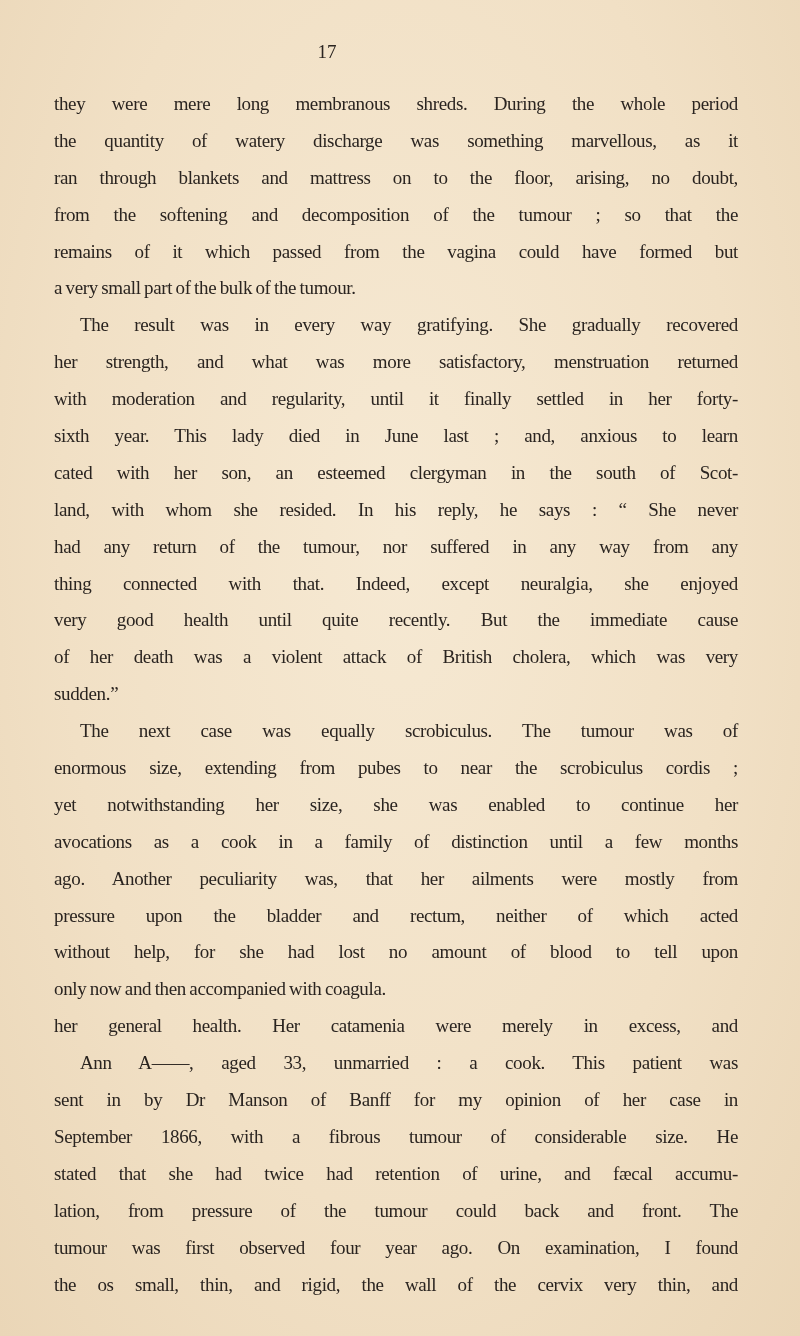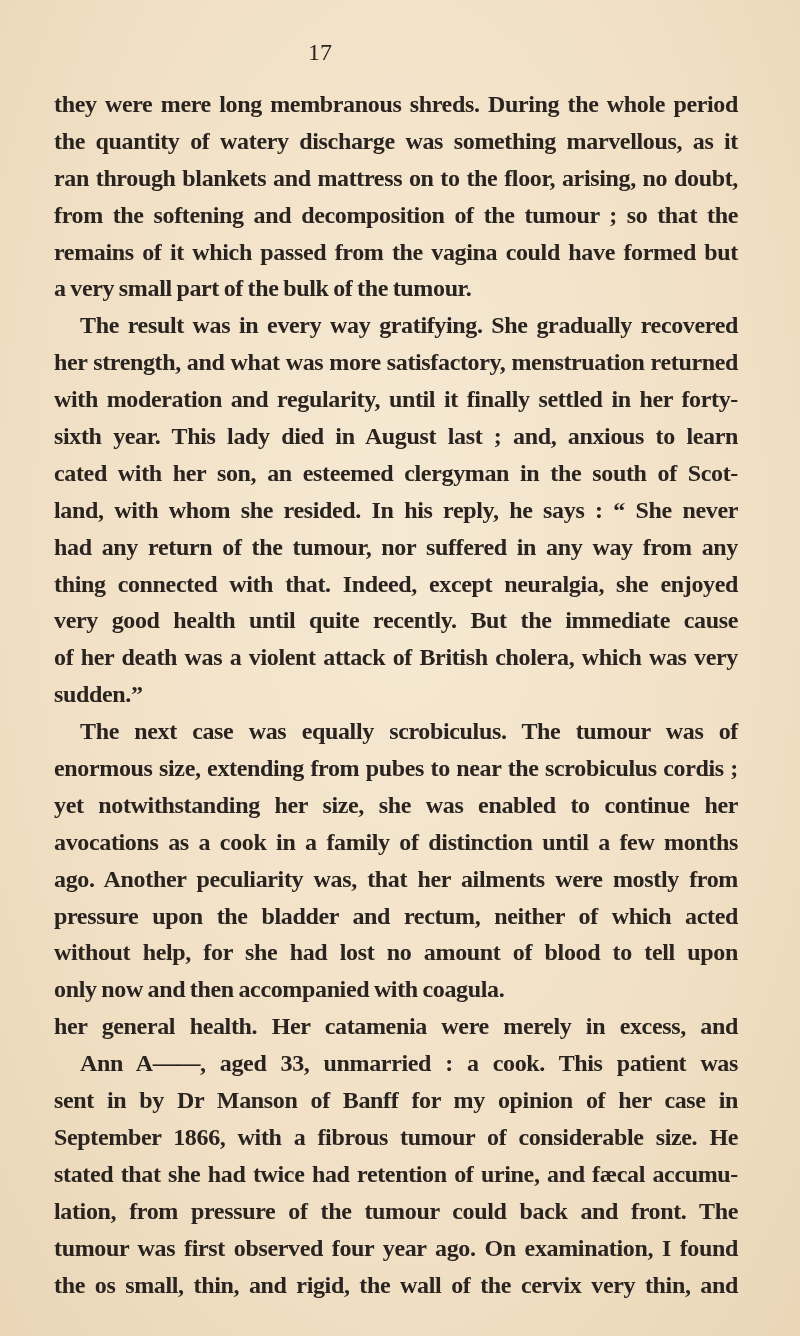--- a/index.html
+++ b/index.html
@@ -5,50 +5,50 @@
   html, body { margin: 0; padding: 0; }
   body {
     width: 800px; height: 1336px; overflow: hidden;
     background: #f3e4cc;
     background-image: radial-gradient(ellipse at 50% 40%, #f6e9d3 0%, #f1e0c5 60%, #ead6b7 100%);
     font-family: "Liberation Serif", "DejaVu Serif", serif;
     color: #2a2420;
     position: relative;
   }
   .page-number {
-    position: absolute; top: 37px; left: 0; width: 640px;
-    text-align: center; font-size: 24px; line-height: 30px;
+    position: absolute; top: 37px; left: 7px; width: 640px;
+    text-align: center; font-size: 19px; line-height: 30px;
   }
   .body-text {
     position: absolute; top: 86px; left: 54px; width: 684px;
   }
   .line {
-    height: 36.9px; line-height: 36.9px; font-size: 24px;
+    height: 36.9px; line-height: 36.9px; font-size: 19px;
     white-space: nowrap; text-align: justify; text-align-last: justify;
-    letter-spacing: -0.35px; word-spacing: -1px; font-weight: bold;
+    letter-spacing: -0.35px; word-spacing: -1px;
   }
   .line.last { text-align-last: left; }
   .line.indent { padding-left: 26px; }
 </style>
 </head>
 <body>
 
 <div class="page-number">17</div>
 
 <div class="body-text" id="body-text">
     <div class="line">they were mere long membranous shreds. During the whole period</div>
     <div class="line">the quantity of watery discharge was something marvellous, as it</div>
     <div class="line">ran through blankets and mattress on to the floor, arising, no doubt,</div>
     <div class="line">from the softening and decomposition of the tumour ; so that the</div>
     <div class="line">remains of it which passed from the vagina could have formed but</div>
     <div class="line last">a very small part of the bulk of the tumour.</div>
     <div class="line indent">The result was in every way gratifying. She gradually recovered</div>
     <div class="line">her strength, and what was more satisfactory, menstruation returned</div>
     <div class="line">with moderation and regularity, until it finally settled in her forty-</div>
-    <div class="line">sixth year. This lady died in August last ; and, anxious to learn</div>
+    <div class="line">sixth year. This lady died in June last ; and, anxious to learn</div>
     <div class="line">cated with her son, an esteemed clergyman in the south of Scot-</div>
     <div class="line">land, with whom she resided. In his reply, he says : “ She never</div>
     <div class="line">had any return of the tumour, nor suffered in any way from any</div>
     <div class="line">thing connected with that. Indeed, except neuralgia, she enjoyed</div>
     <div class="line">very good health until quite recently. But the immediate cause</div>
     <div class="line">of her death was a violent attack of British cholera, which was very</div>
     <div class="line last">sudden.”</div>
     <div class="line indent">The next case was equally scrobiculus. The tumour was of</div>
     <div class="line">enormous size, extending from pubes to near the scrobiculus cordis ;</div>
     <div class="line">yet notwithstanding her size, she was enabled to continue her</div>

